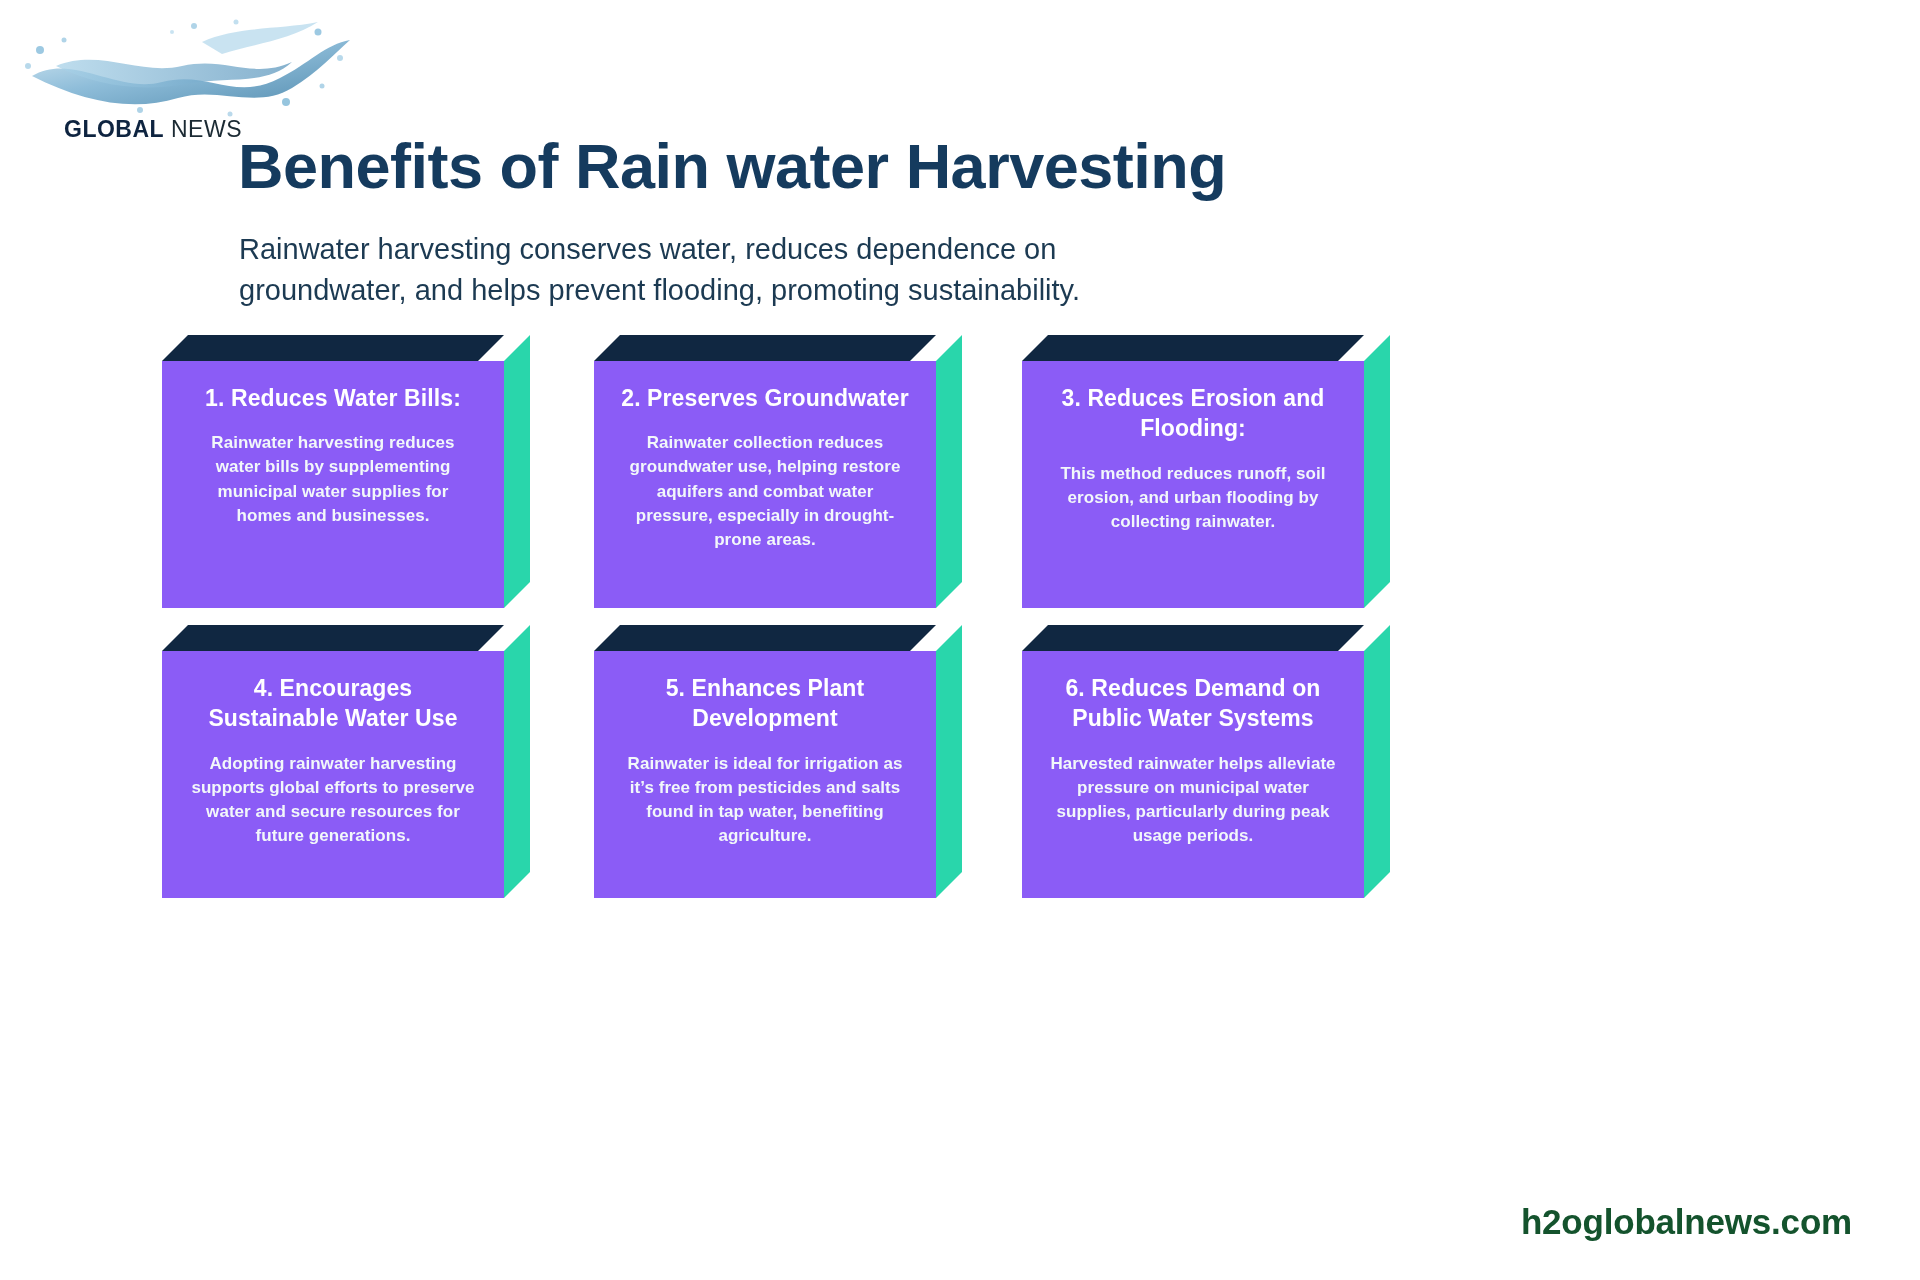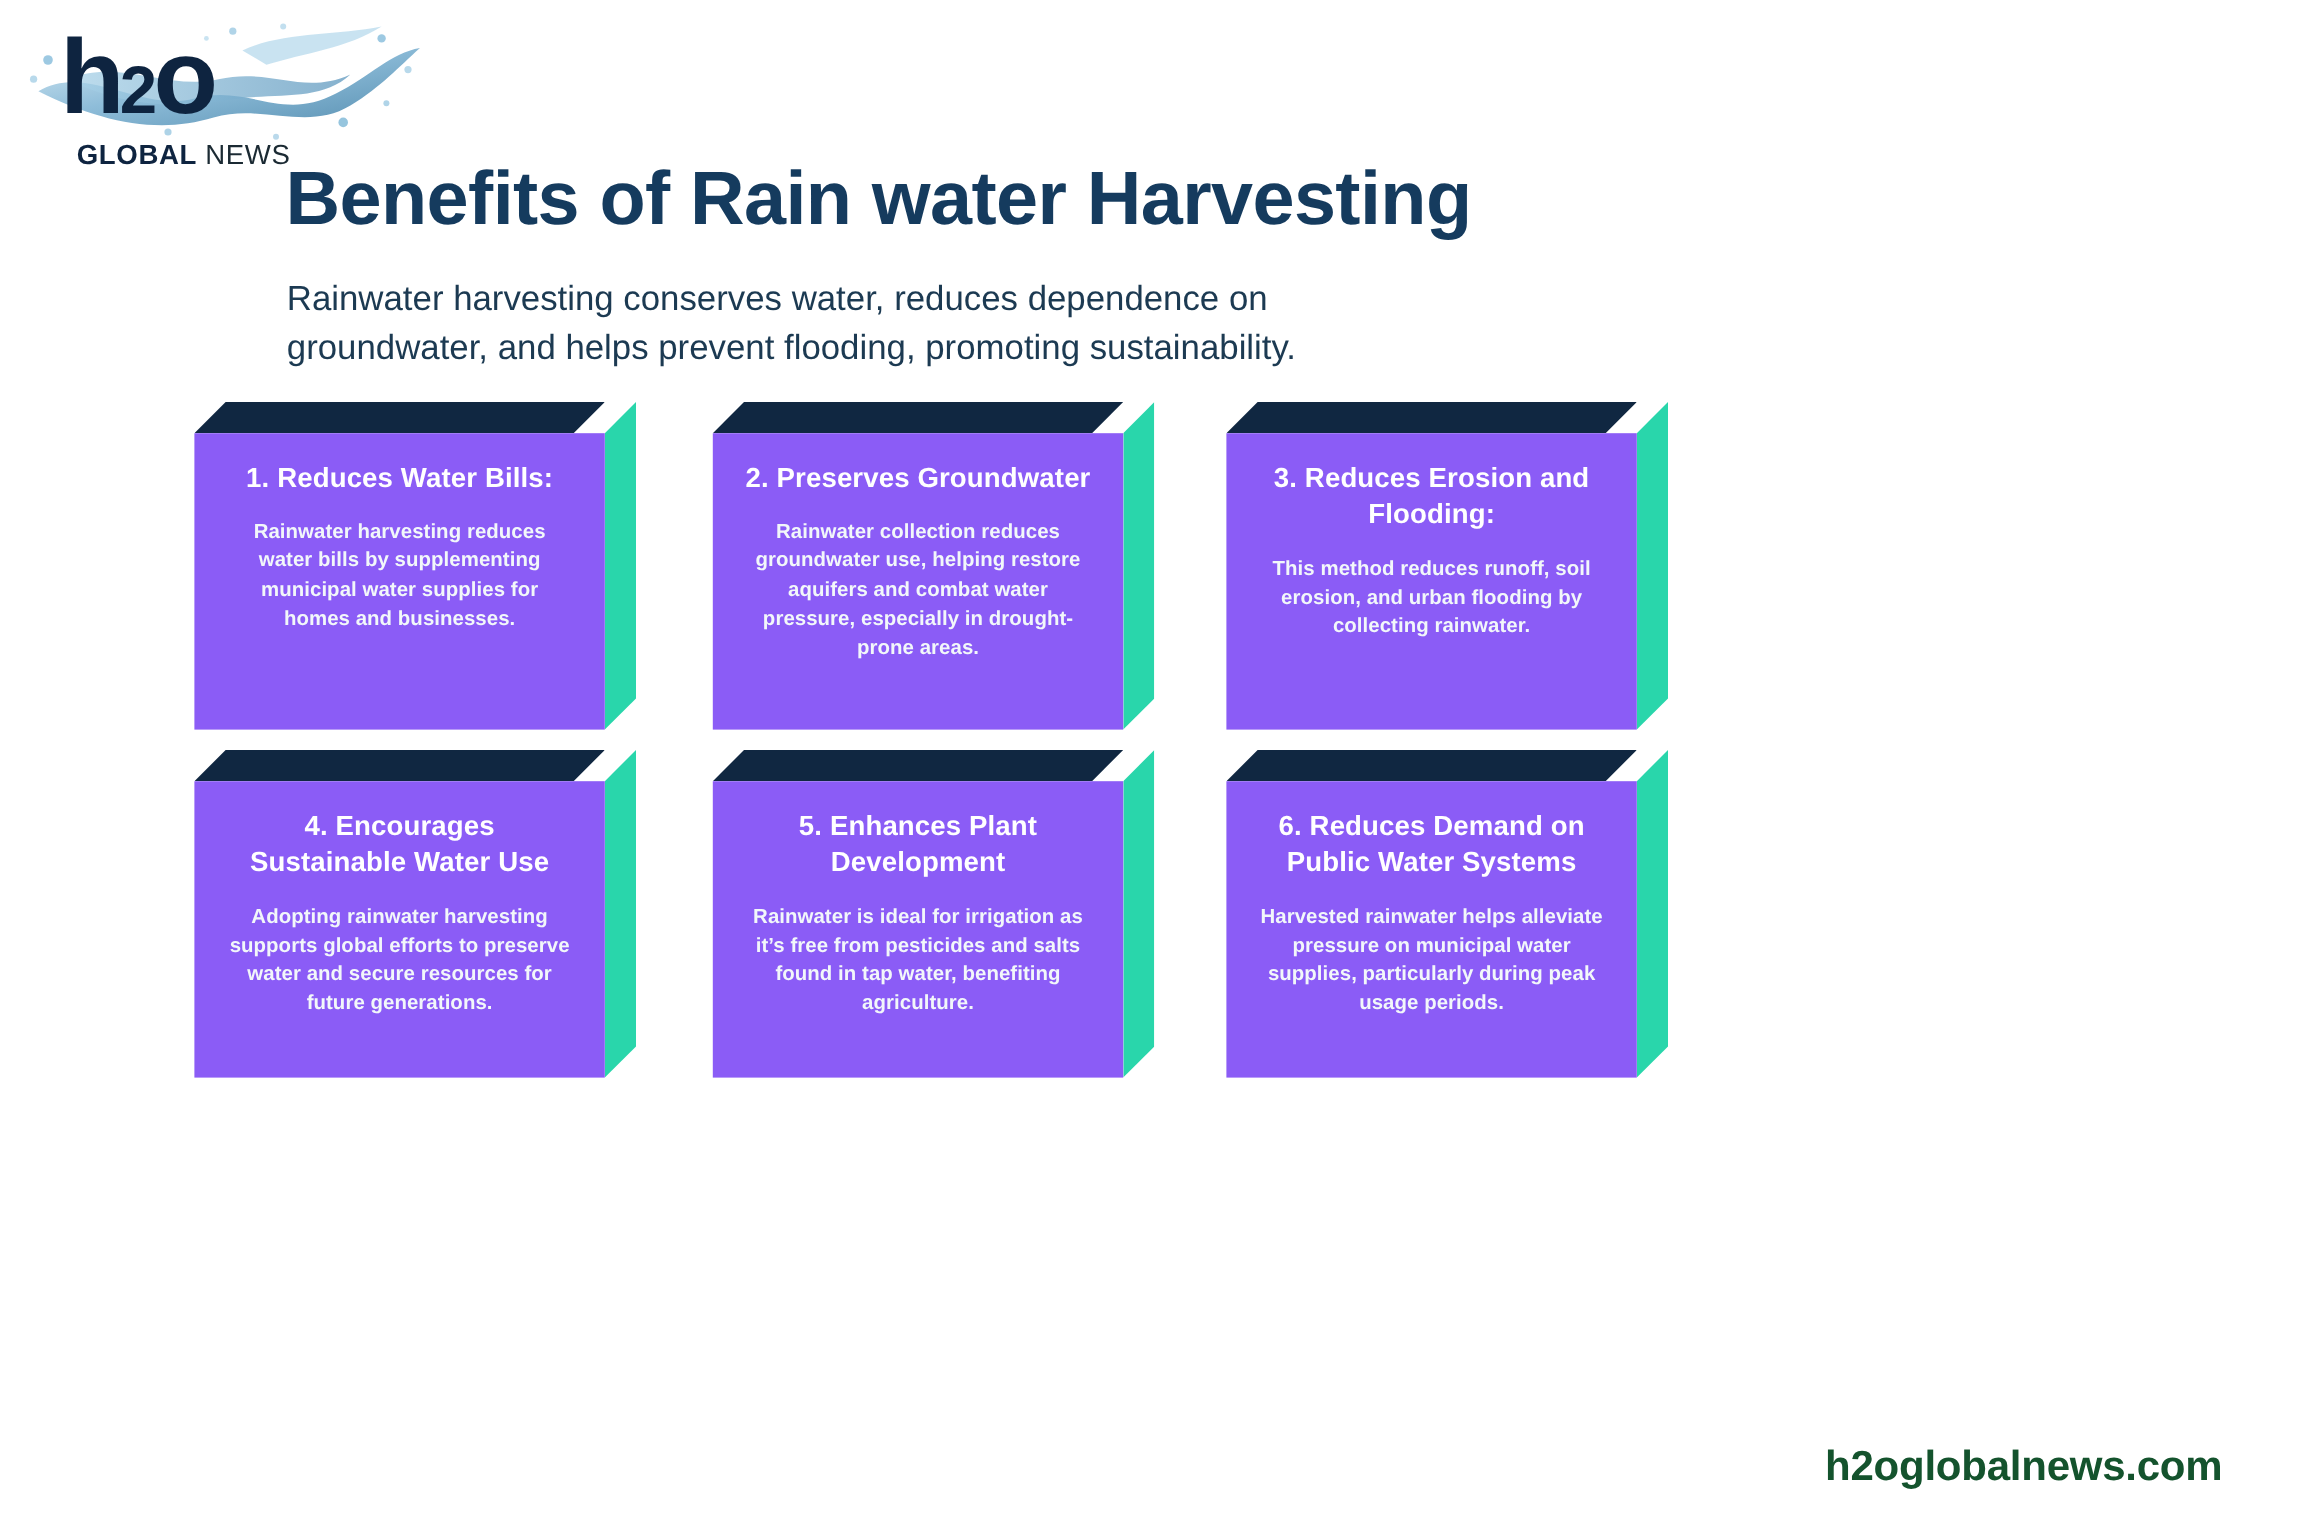--- a/index.html
+++ b/index.html
@@ -195,21 +195,20 @@
       <circle cx="172" cy="12" r="3" fill="#9cc9e2" opacity="0.8"></circle>
       <circle cx="214" cy="8" r="2.5" fill="#b7d9ec" opacity="0.85"></circle>
       <circle cx="296" cy="18" r="3.5" fill="#8cc0dd" opacity="0.85"></circle>
       <circle cx="318" cy="44" r="3" fill="#a6cfe6" opacity="0.8"></circle>
       <circle cx="264" cy="88" r="4" fill="#7cb6d6" opacity="0.8"></circle>
       <circle cx="300" cy="72" r="2.5" fill="#9cc9e2" opacity="0.8"></circle>
       <circle cx="118" cy="96" r="3" fill="#8cc0dd" opacity="0.7"></circle>
       <circle cx="208" cy="100" r="2.5" fill="#9cc9e2" opacity="0.7"></circle>
       <circle cx="150" cy="18" r="2" fill="#bcdcee" opacity="0.8"></circle>
     </svg>
-    <div id="logo-wordmark"><span>h</span><span class="sub2">2</span><span>o</span></div>
     <div id="logo-tag"><span class="bold">GLOBAL</span><span class="light"> NEWS</span></div>
   </div>
 
   <h1 id="title">Benefits of Rain water Harvesting</h1>
   <p id="subtitle">Rainwater harvesting conserves water, reduces dependence on groundwater, and helps prevent flooding, promoting sustainability.</p>
 
   <div id="grid">
 
     <div class="card-wrap c0">
       <div class="card-top"></div>

